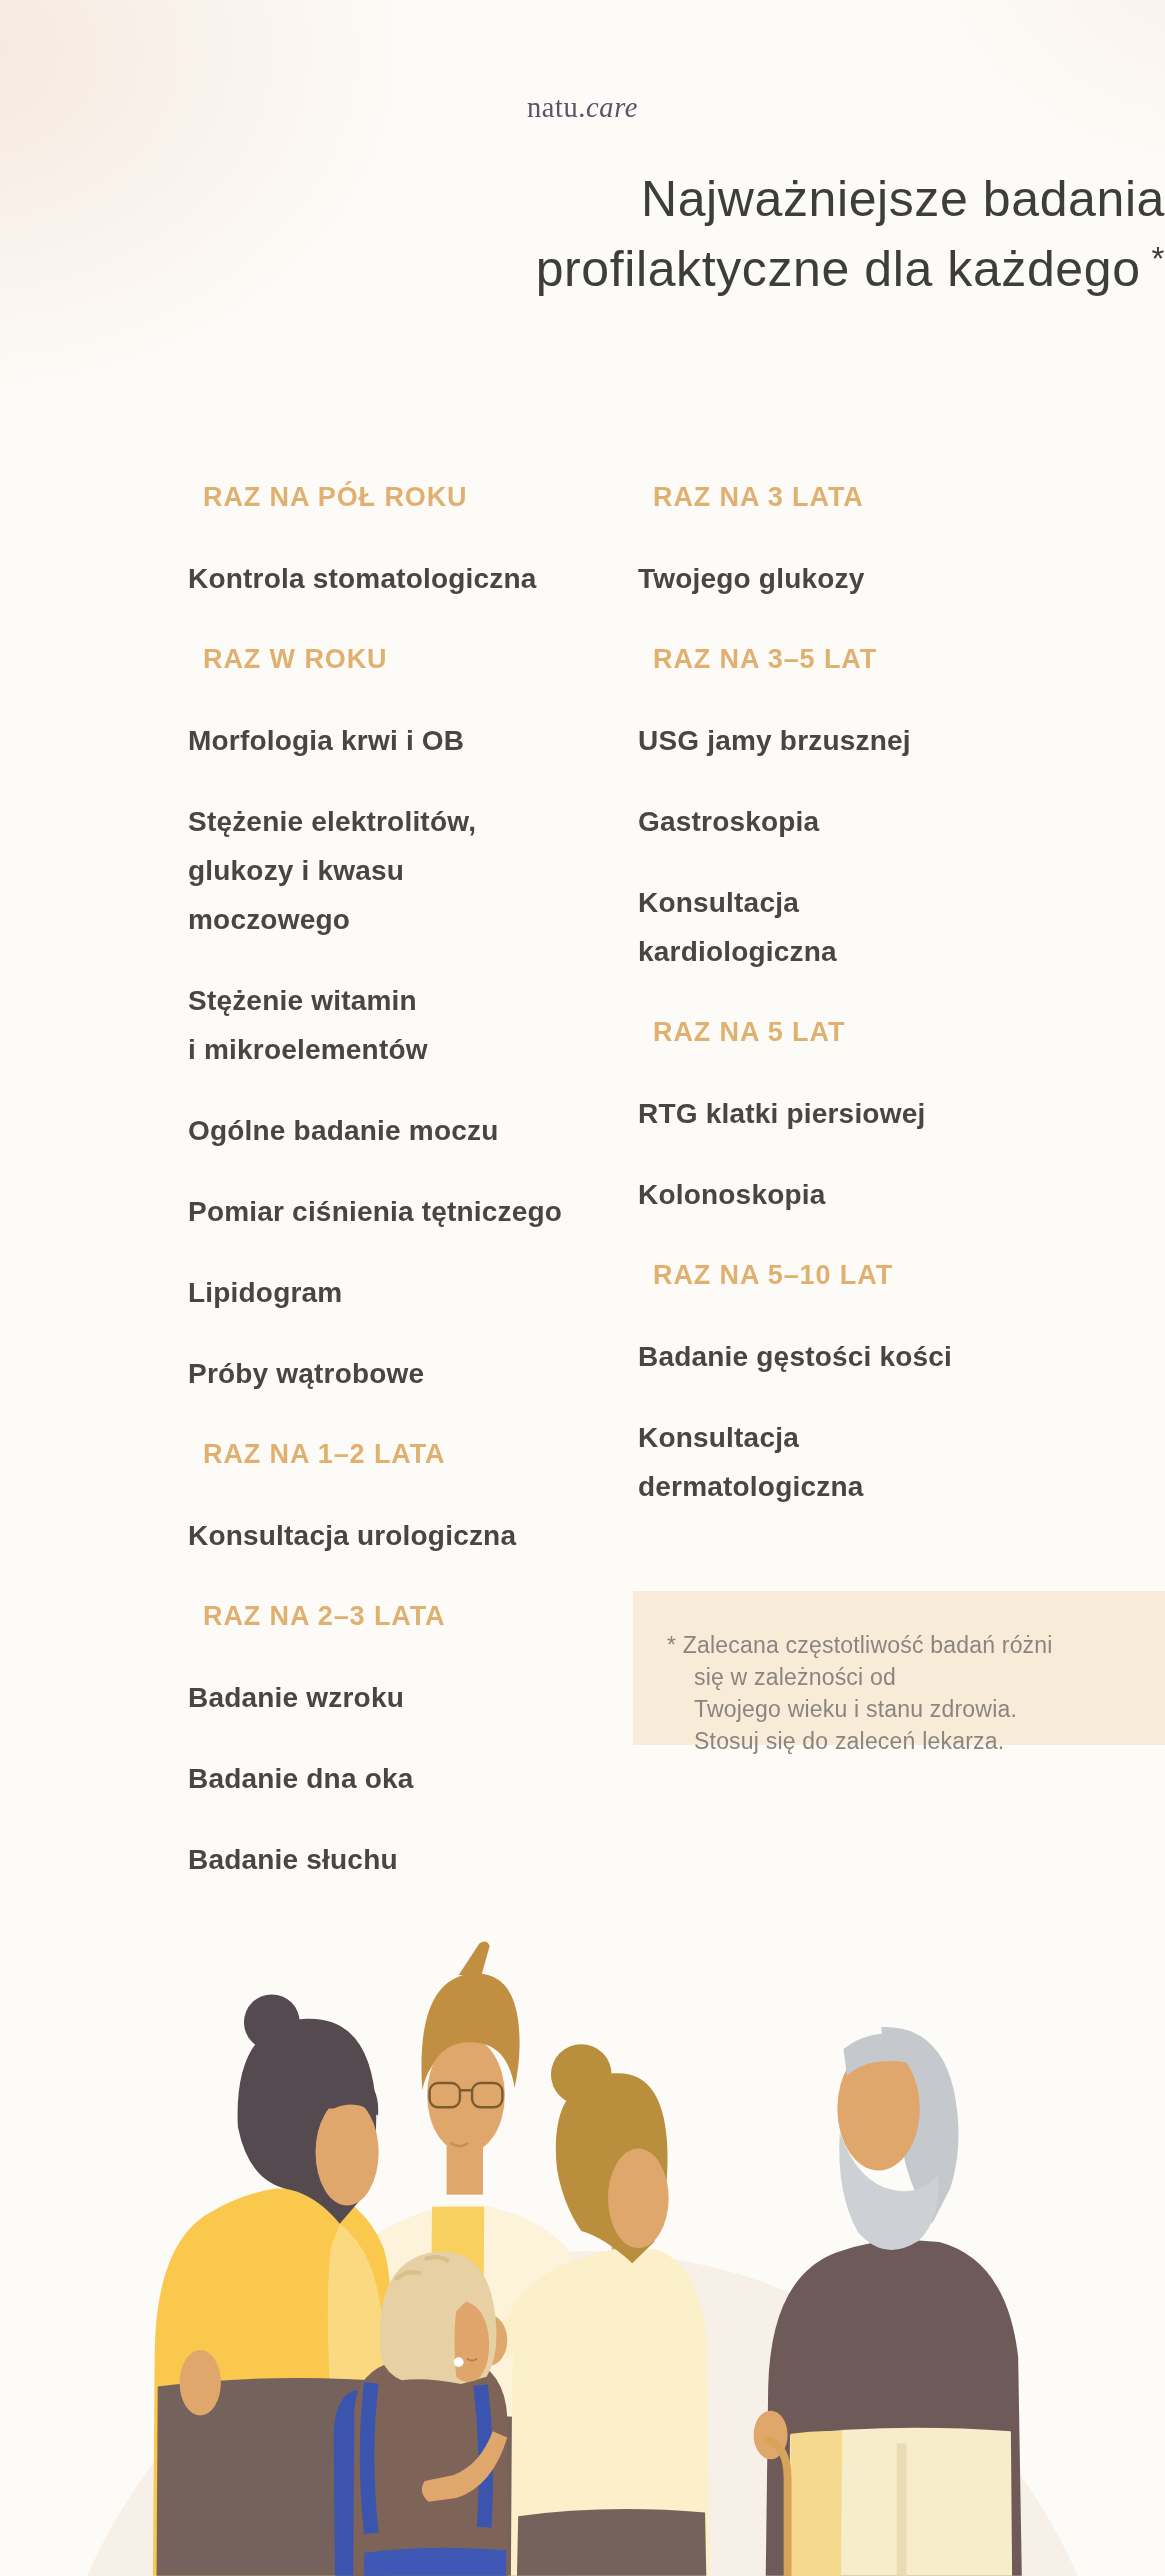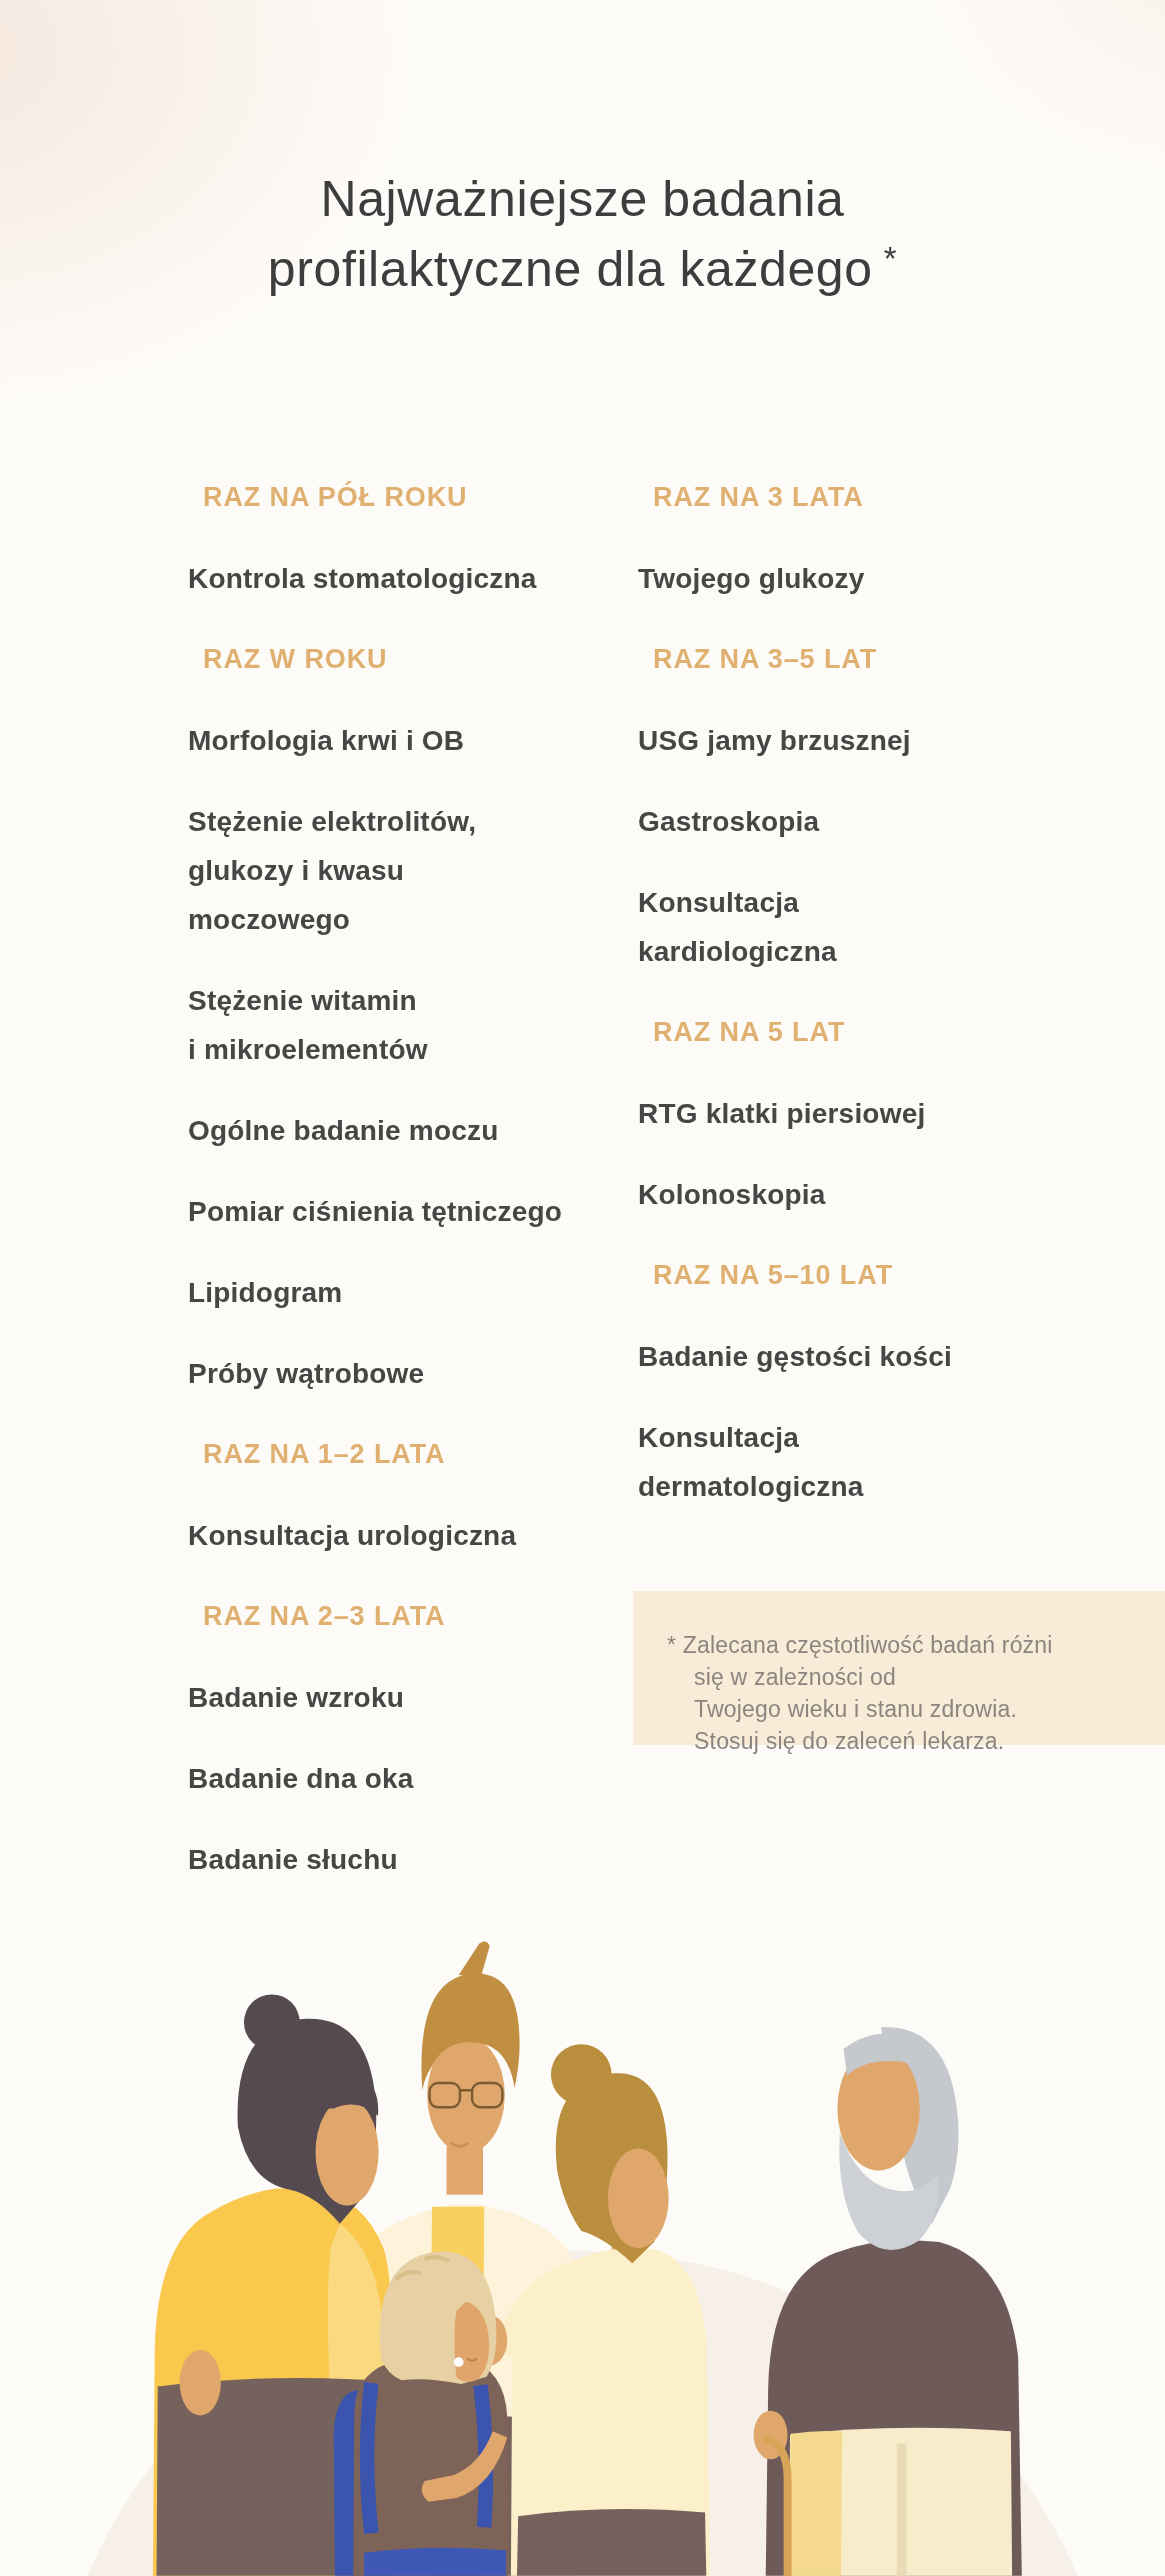--- a/index.html
+++ b/index.html
@@ -28,21 +28,21 @@
     letter-spacing: 0.6px;
     color: #5a5467;
   }
   .logo em { font-style: italic; }
 
   .title {
     position: absolute;
     top: 164px; left: 0;
     width: 100%;
     margin: 0;
-    text-align: center;
+    text-align: right;
     font-size: 50px;
     font-weight: 400;
     line-height: 70px;
     letter-spacing: 0.6px;
     color: #3e3d3d;
   }
   .title .line { display: block; }
   .title .ast {
     display: inline-block;
     font-size: 33px;
@@ -103,20 +103,21 @@
     width: 1165px;
     height: 668px;
     display: block;
   }
 </style>
 </head>
 <body>
 
 <div class="page">
 
+  <header class="logo"><span>natu.</span><em>care</em></header>
 
   <h1 class="title">
     <span class="line">Najważniejsze badania</span>
     <span class="line"><span>profilaktyczne dla każdego</span><span class="ast">*</span></span>
   </h1>
 
   <section class="col col-left">
     <h2 class="ghead">RAZ NA PÓŁ ROKU</h2>
     <p class="item">Kontrola stomatologiczna</p>
 

